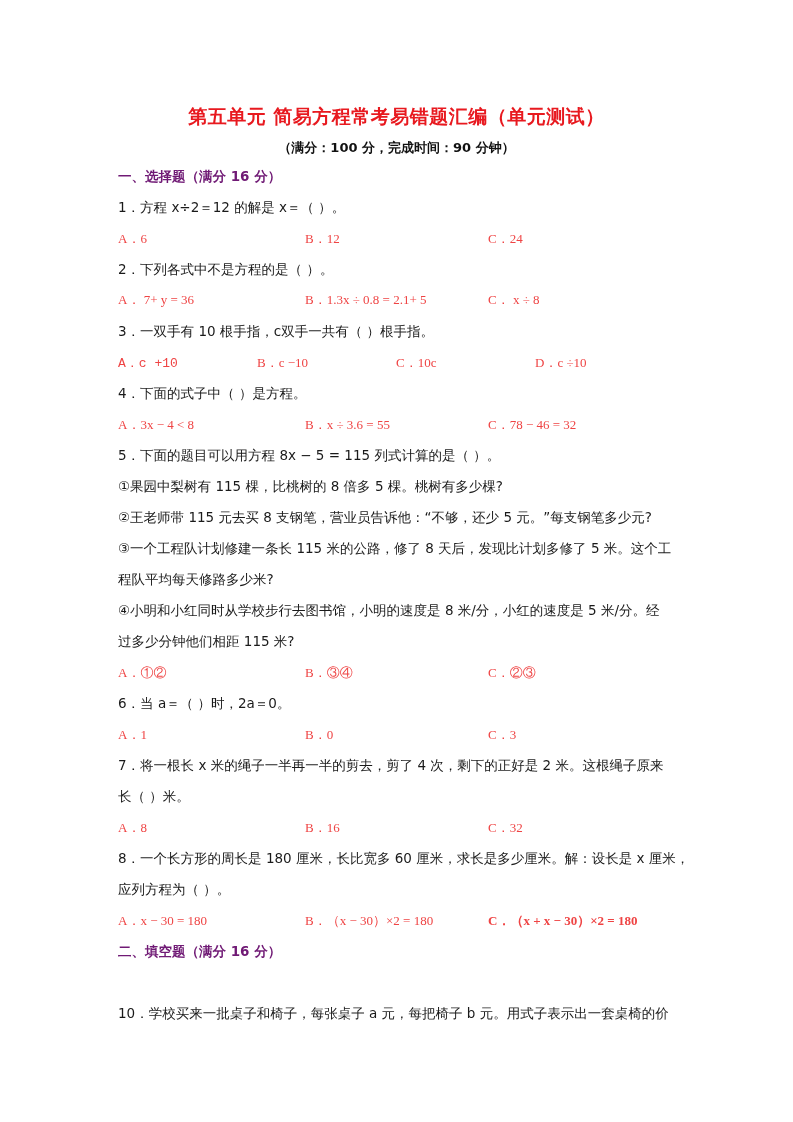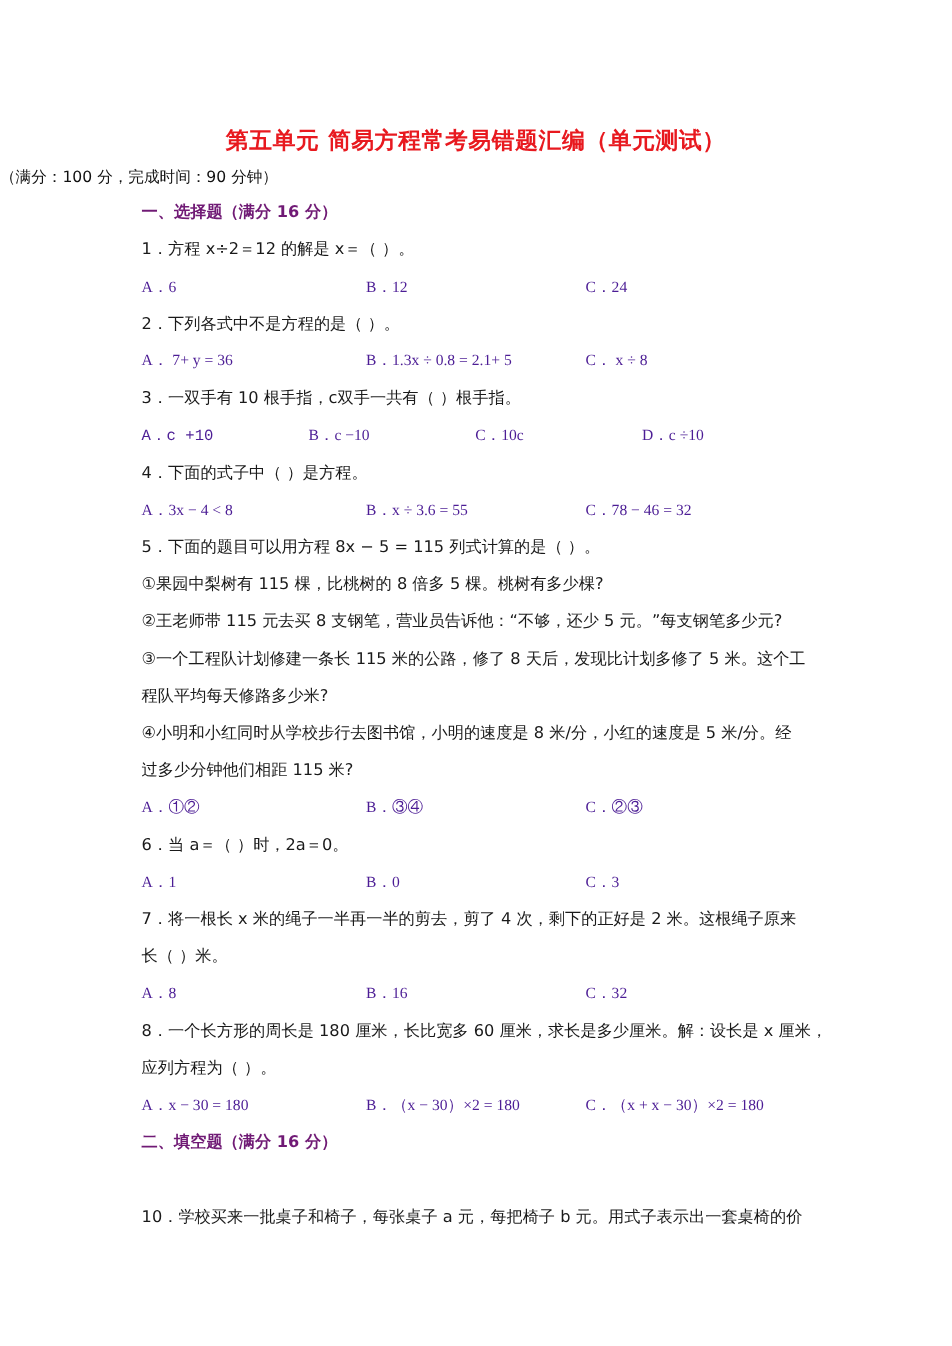--- a/index.html
+++ b/index.html
@@ -9,34 +9,34 @@
       color: #111111;
     }
     .page { position: absolute; left: 0; top: 0; width: 793px; height: 1122px; }
     .title {
       position: absolute; left: 0; width: 793px; top: 104px;
       text-align: center; font-size: 19px; font-weight: bold; color: #e8191f;
       font-family: "DejaVu Sans", "Liberation Sans", sans-serif; letter-spacing: 0.5px;
     }
     .subtitle {
       position: absolute; left: 0; width: 793px; top: 139px;
-      text-align: left; font-size: 13px; font-weight: normal; color: #111;
+      text-align: center; font-size: 13px; font-weight: bold; color: #111;
       font-family: "DejaVu Sans", "Liberation Sans", sans-serif;
     }
     .line {
       position: absolute; left: 118px; font-size: 13.5px; white-space: nowrap;
       font-family: "DejaVu Sans", "Liberation Sans", sans-serif; color: #1a1a1a;
     }
     .section {
       position: absolute; left: 118px; font-size: 13.5px; font-weight: bold;
       font-family: "DejaVu Sans", "Liberation Sans", sans-serif; color: #701a75;
     }
     .opt {
       position: absolute; font-size: 13px; white-space: nowrap;
-      font-family: "Liberation Serif", "DejaVu Serif", serif; color: #4c1d95;
+      font-family: "Liberation Serif", "DejaVu Serif", serif; color: #ef4444;
     }
   </style>
 </head>
 <body>
 
 <div class="page">
 
   <div class="title">第五单元  简易方程常考易错题汇编（单元测试）</div>
   <div class="subtitle">（满分：100 分，完成时间：90 分钟）</div>
 
@@ -82,20 +82,20 @@
   <div class="line" style="top:757px;">7．将一根长 x 米的绳子一半再一半的剪去，剪了 4 次，剩下的正好是 2 米。这根绳子原来</div>
   <div class="line" style="top:788px;">长（          ）米。</div>
   <div class="opt" style="left:118px; top:819px;">A．8</div>
   <div class="opt" style="left:305px; top:819px;">B．16</div>
   <div class="opt" style="left:488px; top:819px;">C．32</div>
 
   <div class="line" style="top:850px;">8．一个长方形的周长是 180 厘米，长比宽多 60 厘米，求长是多少厘米。解：设长是 x 厘米，</div>
   <div class="line" style="top:881px;">应列方程为（          ）。</div>
   <div class="opt" style="left:118px; top:912px;">A．x − 30 = 180</div>
   <div class="opt" style="left:305px; top:912px;">B．（x − 30）×2 = 180</div>
-  <div class="opt" style="left:488px; top:912px;">C．（x + x − 30）×2 = 180</div>
+  <div class="opt" style="left:488px; top:912px;font-weight:bold;">C．（x + x − 30）×2 = 180</div>
 
   <div class="section" style="top:943px;">二、填空题（满分 16 分）</div>
 
 
   <div class="line" style="top:1005px;">10．学校买来一批桌子和椅子，每张桌子 a 元，每把椅子 b 元。用式子表示出一套桌椅的价</div>
 
 </div>
 
 </body></html>

